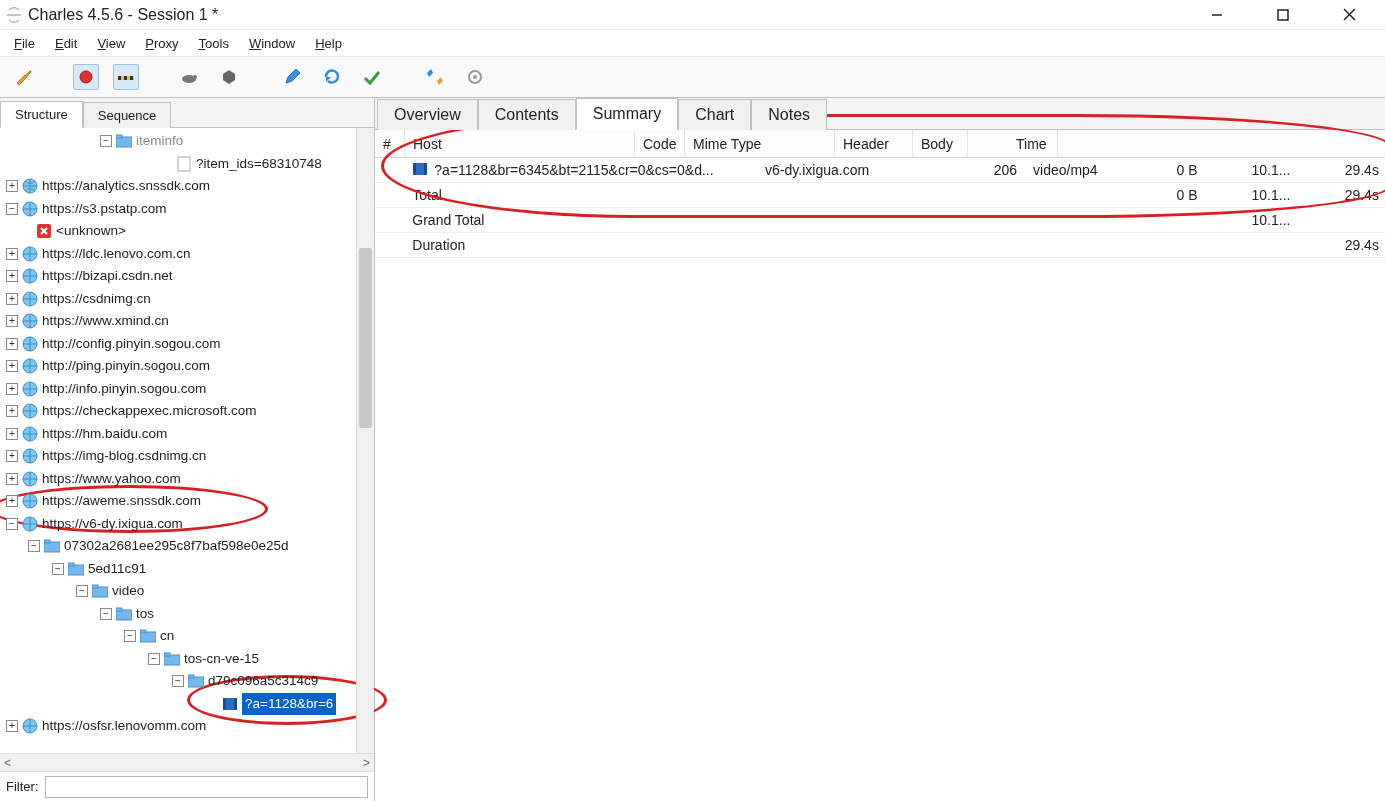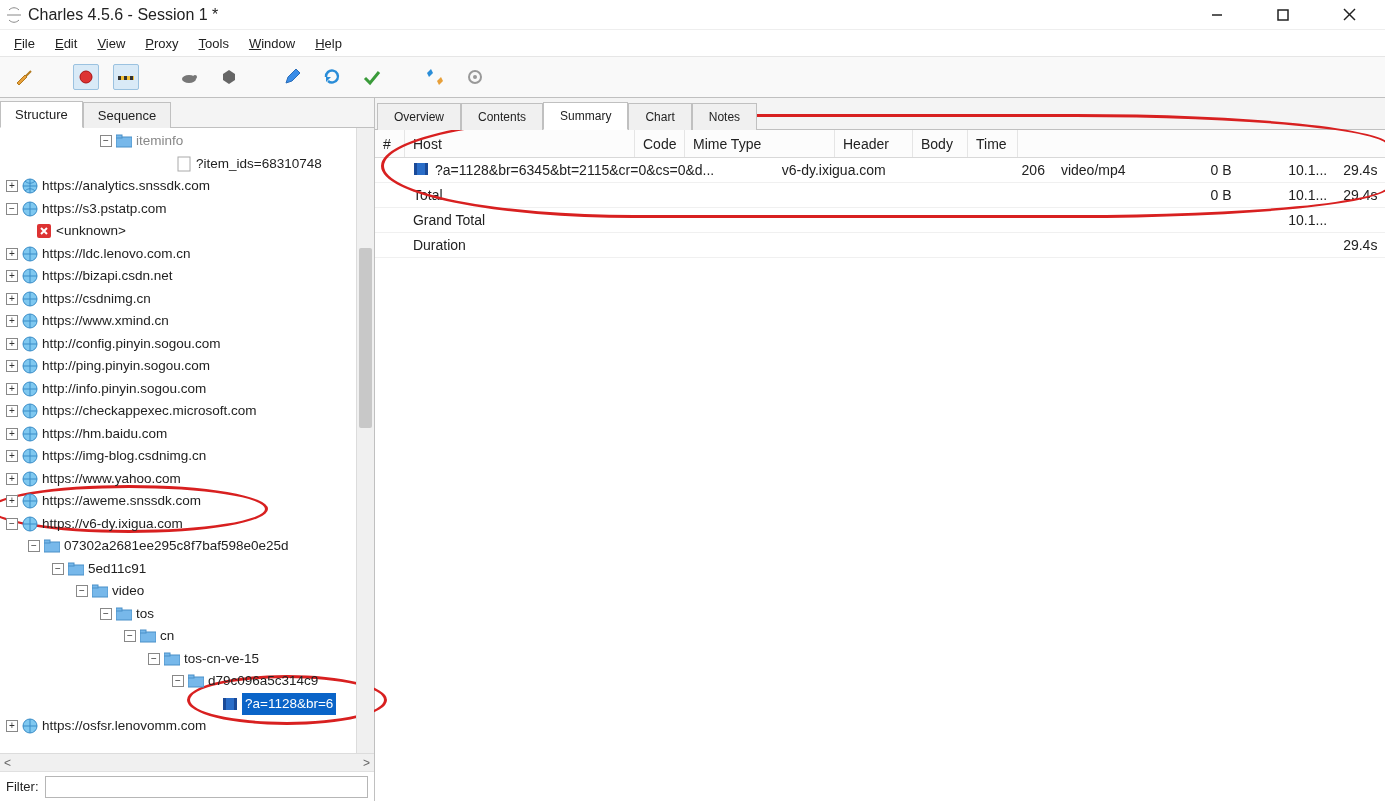--- a/index.html
+++ b/index.html
@@ -206,21 +206,21 @@
     align-items: flex-end;
     border-bottom: 1px solid #c0c0c0;
     background: #f4f4f4;
     padding-left: 2px;
   }
   .right-tabs .tab {
     padding: 6px 16px;
     border: 1px solid #c0c0c0;
     border-bottom: none;
     background: #f0f0f0;
-    font-size: 12px;
+    font-size: 16px;
     position: relative;
     top: 1px;
   }
   .right-tabs .tab.active {
     background: #fff;
     border-bottom: 1px solid #fff;
   }
 
   
   .tbl {
@@ -253,21 +253,21 @@
     overflow: hidden;
     white-space: nowrap;
   }
   .c-num { width: 30px; text-align:center;}
   .c-res { width: 370px; }
   .c-host{ width: 230px; }
   .c-code{ width: 50px; text-align:right;}
   .c-mime{ width: 150px; }
   .c-hdr { width: 78px; }
   .c-body{ width: 55px; }
-  .c-time{ width: 50px; }
+  .c-time{ width: 50px; margin-left: 40px; }
 
   
   .ann {
     position: absolute;
     border: 3px solid #d82020;
     border-radius: 50%;
     pointer-events: none;
   }
 
   

